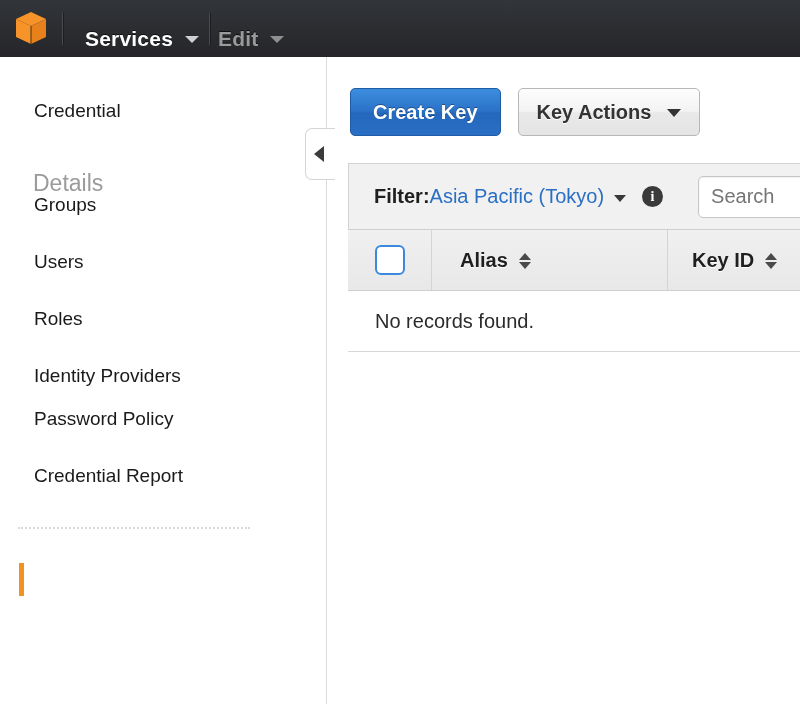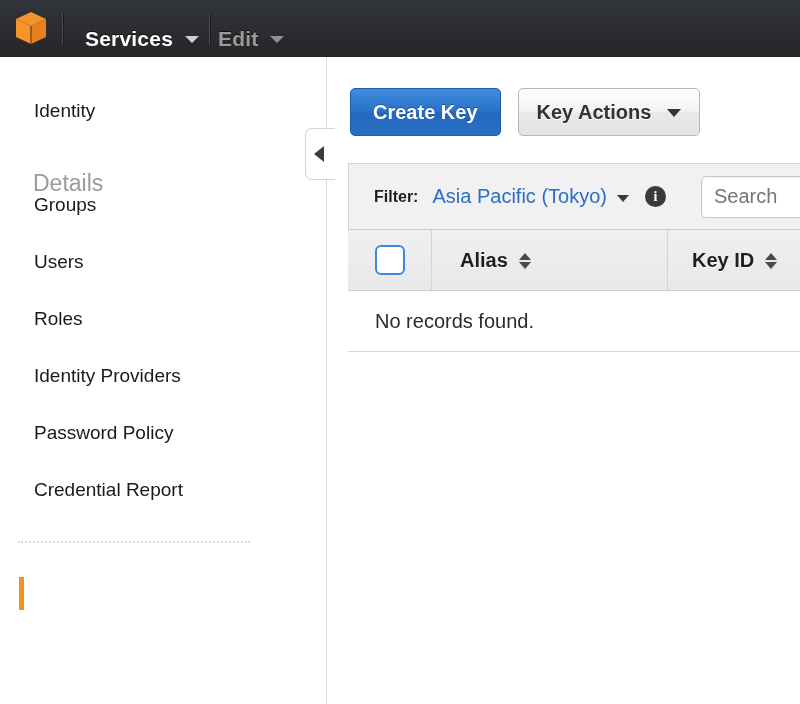--- a/index.html
+++ b/index.html
@@ -90,21 +90,21 @@
     font-size: 23px;
     color: #9b9b9b;
     padding-left: 33px;
     margin-top: 52px;
     line-height: 1;
   }
   .side-link.g1 { }
   .side-link.g2 { margin-top: 38px; }
   .side-link.g3 { margin-top: 38px; }
   .side-link.g4 { margin-top: 38px; }
-  .side-link.g5 { margin-top: 38px; }
+  .side-link.g5 { margin-top: 24px; }
   .side-link.g6 { margin-top: 38px; }
 
   .dotted-sep {
     margin: 42px 0 0 18px;
     width: 232px;
     height: 0;
     border-top: 2px dotted #d9d9d9;
   }
 
   .active-item {
@@ -214,30 +214,30 @@
     width: 460px;
     height: 66px;
     background: #f1f1f1;
     border: 1px solid #d2d2d2;
     border-bottom: none;
     box-sizing: border-box;
     display: flex;
     align-items: center;
   }
   .filter-label {
-    font-size: 16px;
+    font-size: 20px;
     font-weight: bold;
     color: #1f1f1f;
     margin-left: 25px;
     white-space: nowrap;
   }
   .filter-value {
     font-size: 20px;
     color: #2b6fc4;
-    margin-left: 14px;
+    margin-left: 0;
     cursor: pointer;
     white-space: nowrap;
   }
   .filter-caret {
     width: 0; height: 0;
     border-left: 6px solid transparent;
     border-right: 6px solid transparent;
     border-top: 7px solid #3a3a3a;
     margin-left: 10px;
     margin-top: 3px;
@@ -385,21 +385,21 @@
   <div class="nav-item secondary">
     <span>Edit</span>
     <span class="caret-down dim"></span>
   </div>
 
 </div>
 
 <div class="sidebar">
 
   <div class="side-link dashboard">
-    <span>Identity</span>
+    <span>Credential</span>
   </div>
 
   <div class="side-section">
     <span>Details</span>
   </div>
 
   <div class="side-link g1">
     <span>Groups</span>
   </div>
   <div class="side-link g2">

